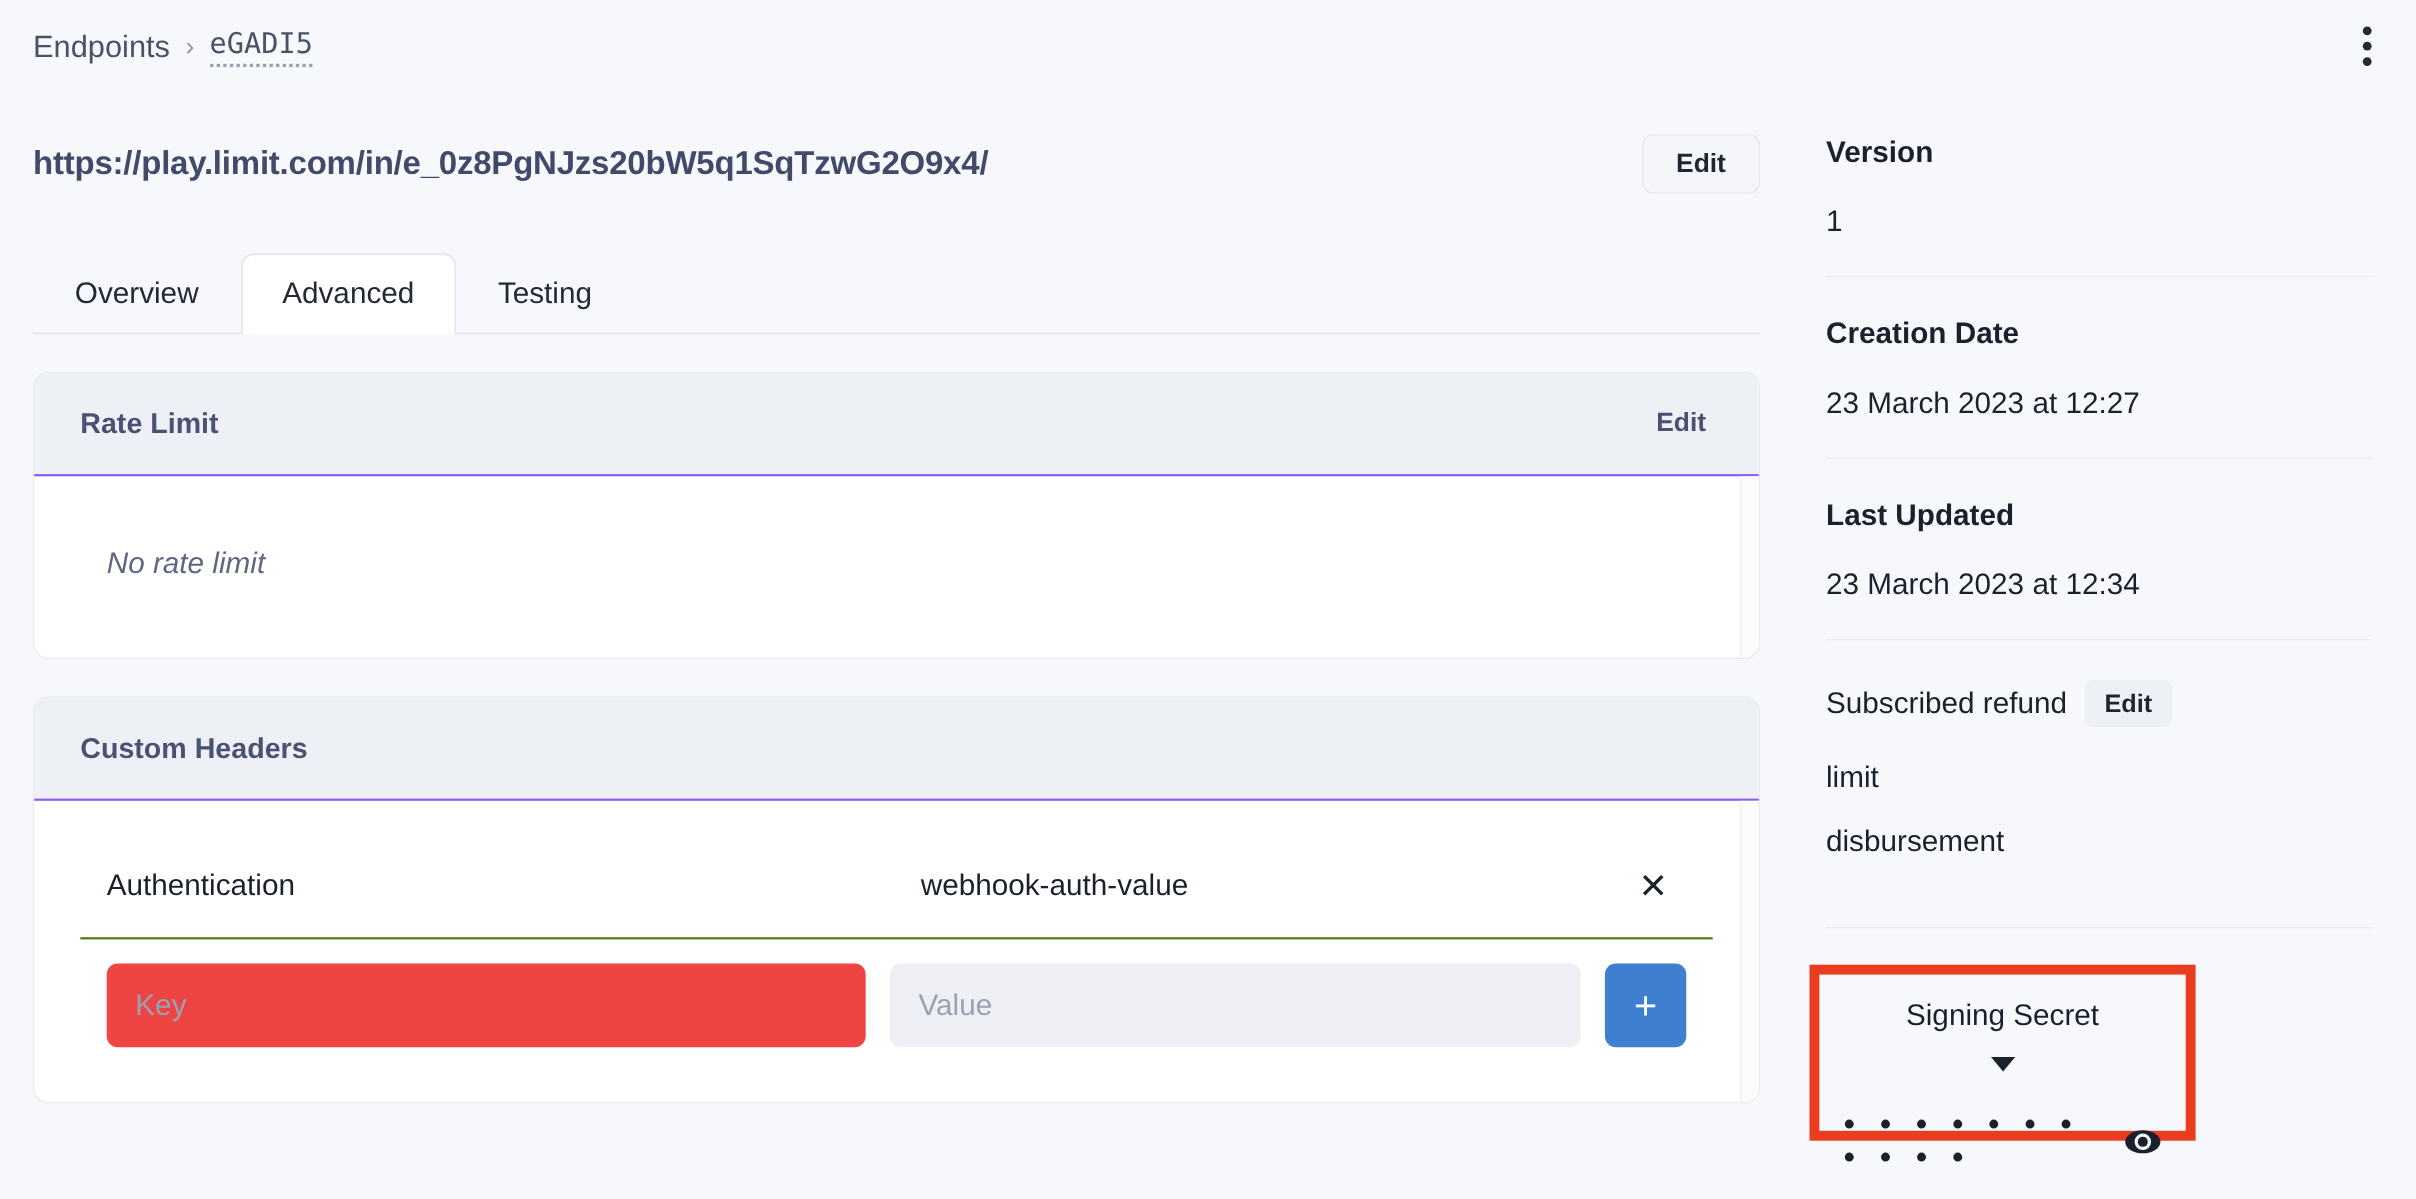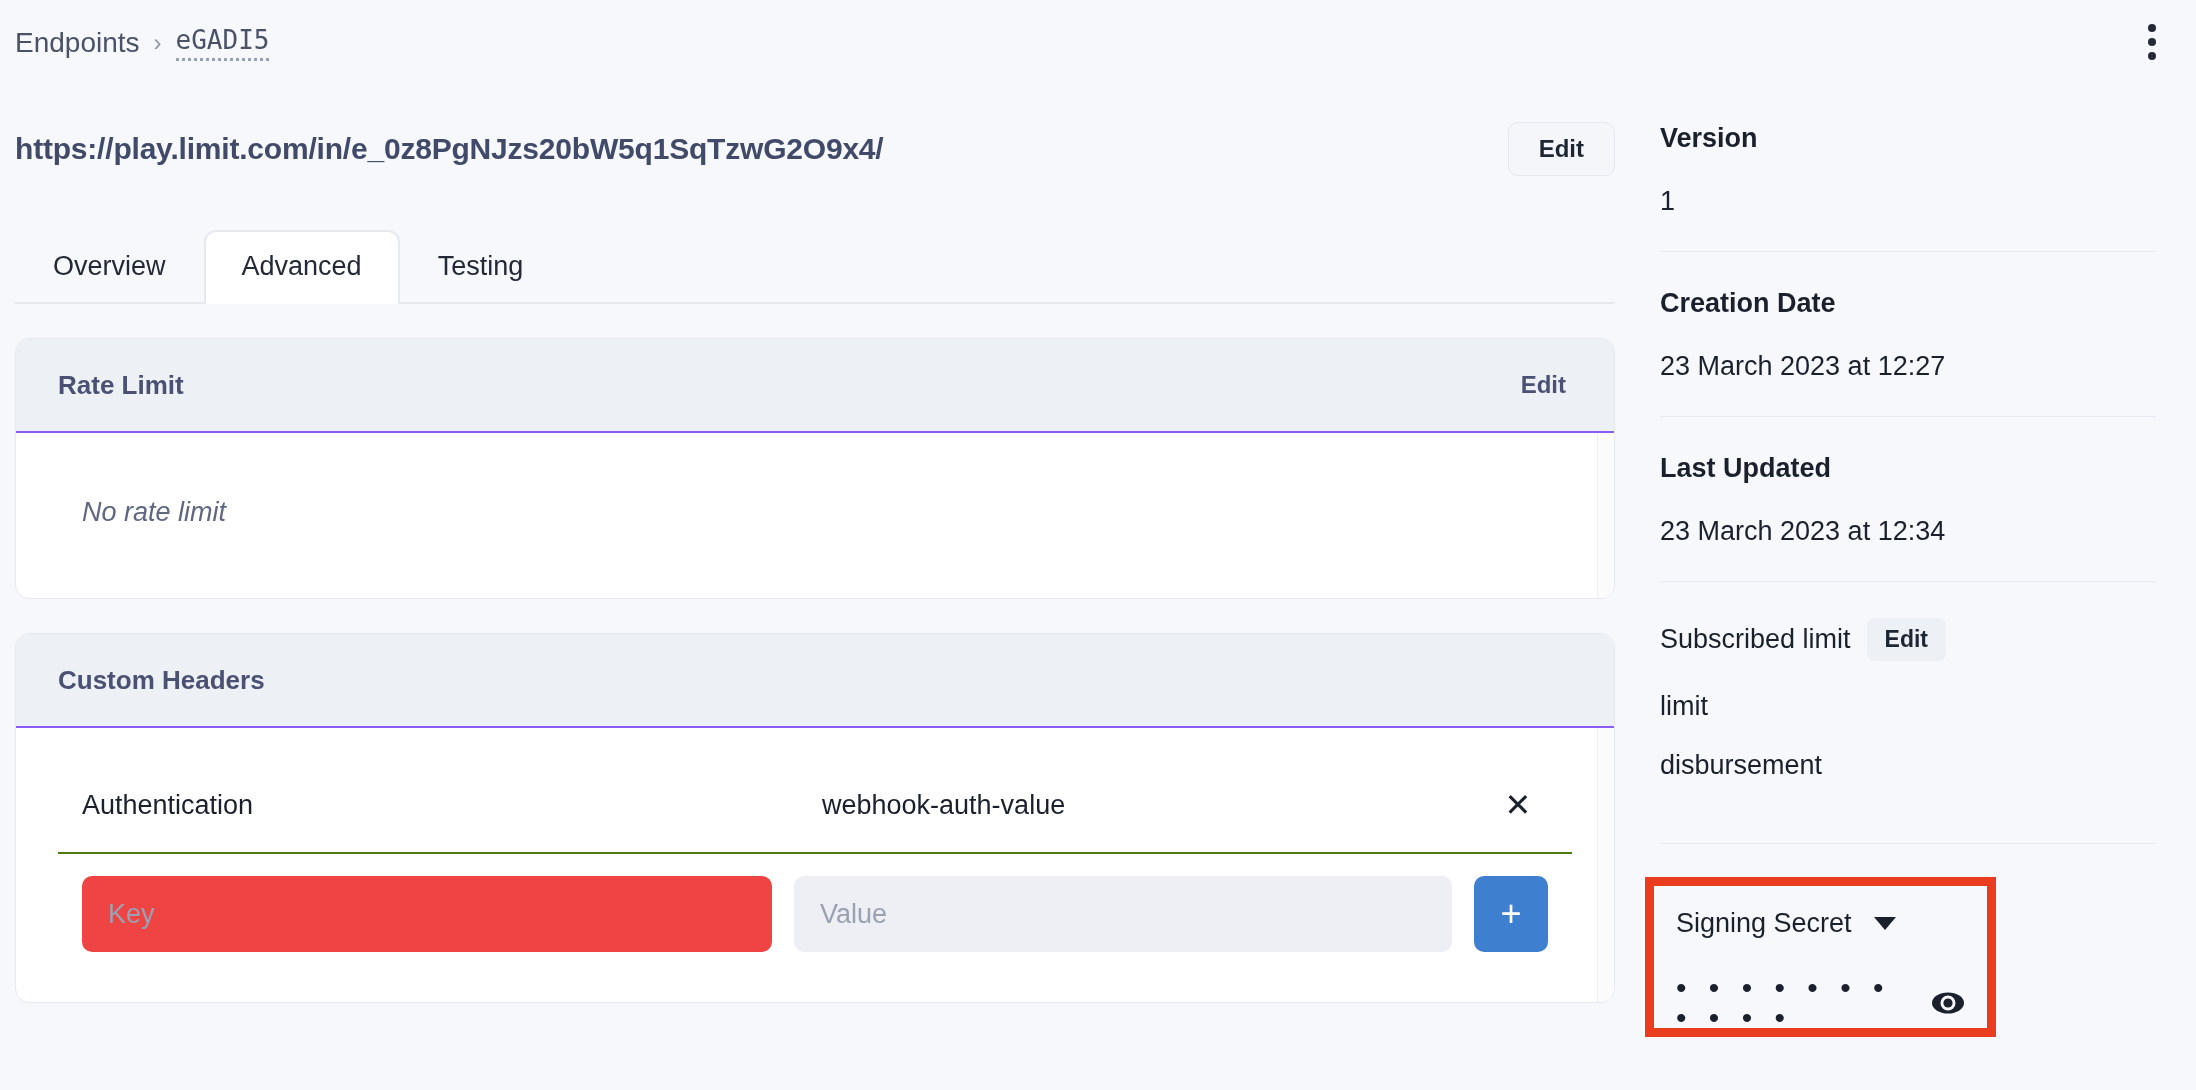--- a/index.html
+++ b/index.html
@@ -47,21 +47,21 @@
   }
 
   
   .left {
     position: absolute;
     left: 0;
     top: 0;
     width: 1630px;
     height: 819px;
     box-sizing: border-box;
-    padding: 0 15px;
+    padding: 0 30px;
   }
 
   .breadcrumb {
     display: flex;
     align-items: center;
     gap: 14px;
     padding-top: 20px;
     height: 46px;
     font-size: 28px;
     color: #4a5268;
@@ -326,20 +326,21 @@
     box-sizing: border-box;
     border: 9px solid #ea3c1e;
     background: transparent;
     padding: 22px 22px 0 22px;
   }
   .secret-head {
     display: flex;
     align-items: center;
     gap: 22px;
     margin-bottom: 34px;
+    flex-direction: column;
   }
   .secret-title {
     font-size: 27px;
     color: #1a202c;
   }
   .caret-down {
     width: 0;
     height: 0;
     border-left: 11px solid transparent;
     border-right: 11px solid transparent;
@@ -439,21 +440,21 @@
     <div class="sb-divider"></div>
 
     <div class="sb-block">
       <div class="sb-label">Last Updated</div>
       <div class="sb-value">23 March 2023 at 12:34</div>
     </div>
     <div class="sb-divider"></div>
 
     <div class="sb-block">
       <div class="sb-head-row">
-        <div class="sb-head-text">Subscribed limit</div>
+        <div class="sb-head-text">Subscribed refund</div>
         <button class="edit-chip">Edit</button>
       </div>
       <div class="event-item">limit</div>
       <div class="event-item">disbursement</div>
     </div>
     <div class="sb-divider"></div>
 
   </div>
 
   <div class="secret-box">

